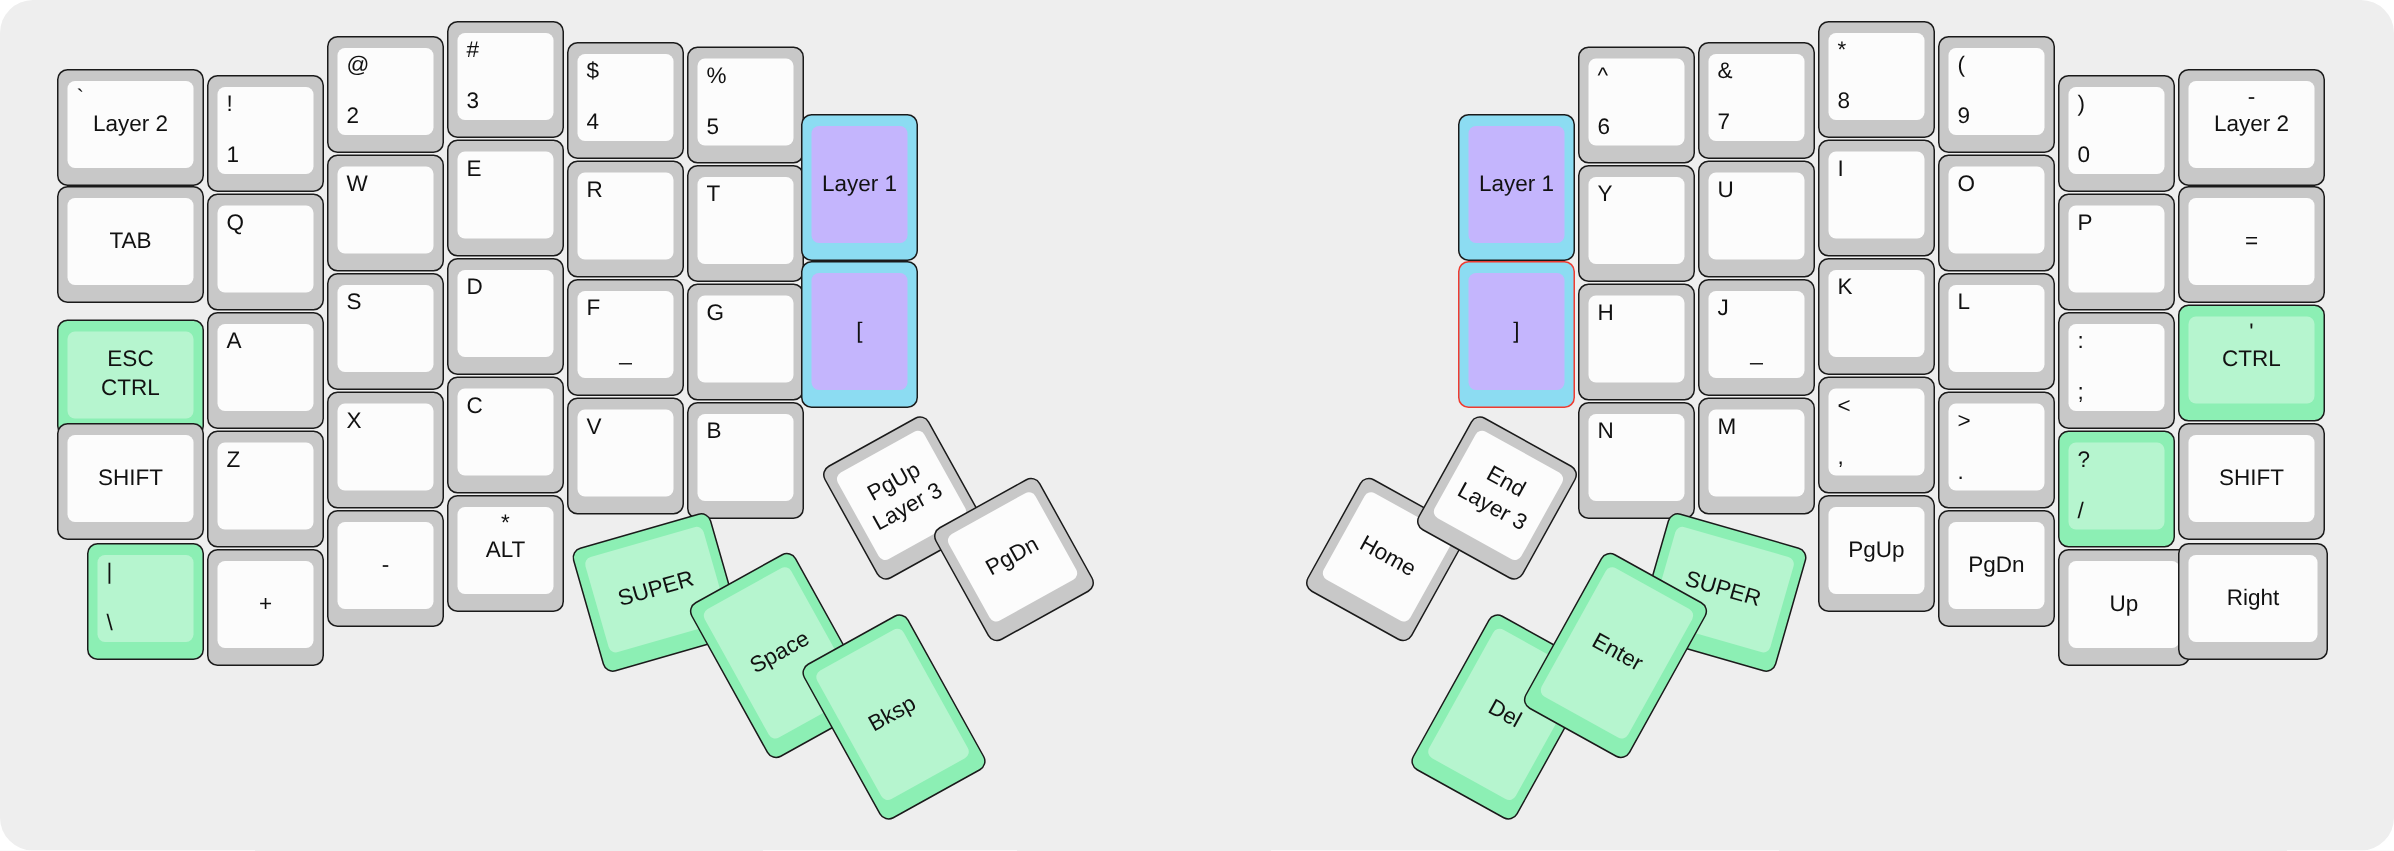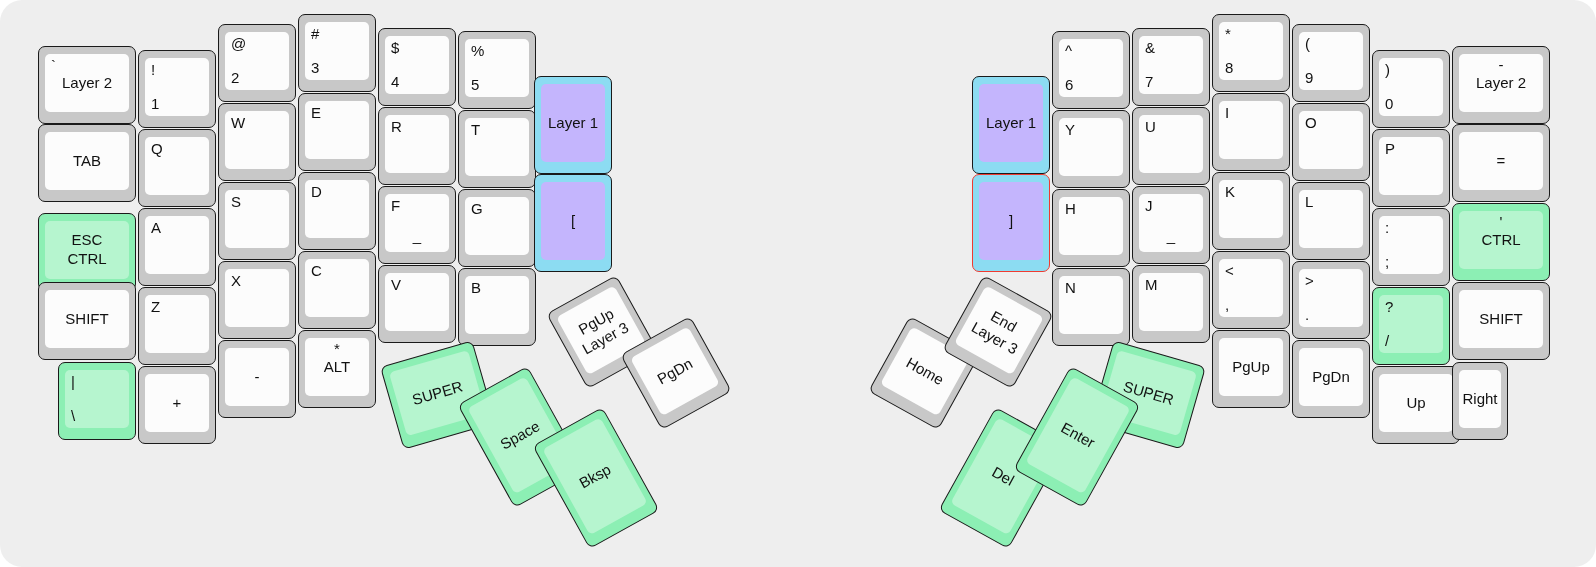--- a/index.html
+++ b/index.html
@@ -401,21 +401,21 @@
         <div class="cap">
           <span class="lg tc">'</span>
           <span class="lg ct">CTRL</span>
         </div>
       </div>
       <div class="key" style="left: 1452px; top: 282px; width: 98px; height: 78px;">
         <div class="cap">
           <span class="lg ct">SHIFT</span>
         </div>
       </div>
-      <div class="key" style="left: 1452px; top: 362px; width: 56px; height: 78px;">
+      <div class="key" style="left: 1452px; top: 362px; width: 100px; height: 78px;">
         <div class="cap">
           <span class="lg ct">Right</span>
         </div>
       </div>
       <div class="key green" style="left: 1100px; top: 352px; width: 96px; height: 86px; transform: rotate(16deg);">
         <div class="cap">
           <span class="lg ct">SUPER</span>
         </div>
       </div>
       <div class="key" style="left: 884px; top: 330px; width: 80px; height: 86px; transform: rotate(29deg);">

